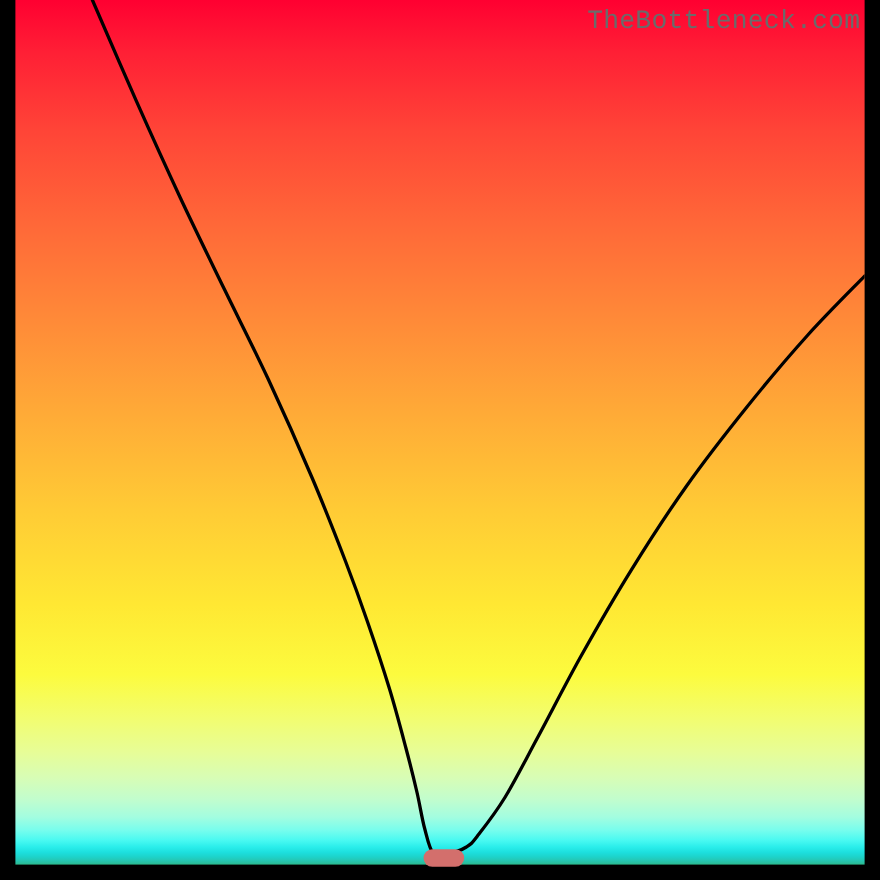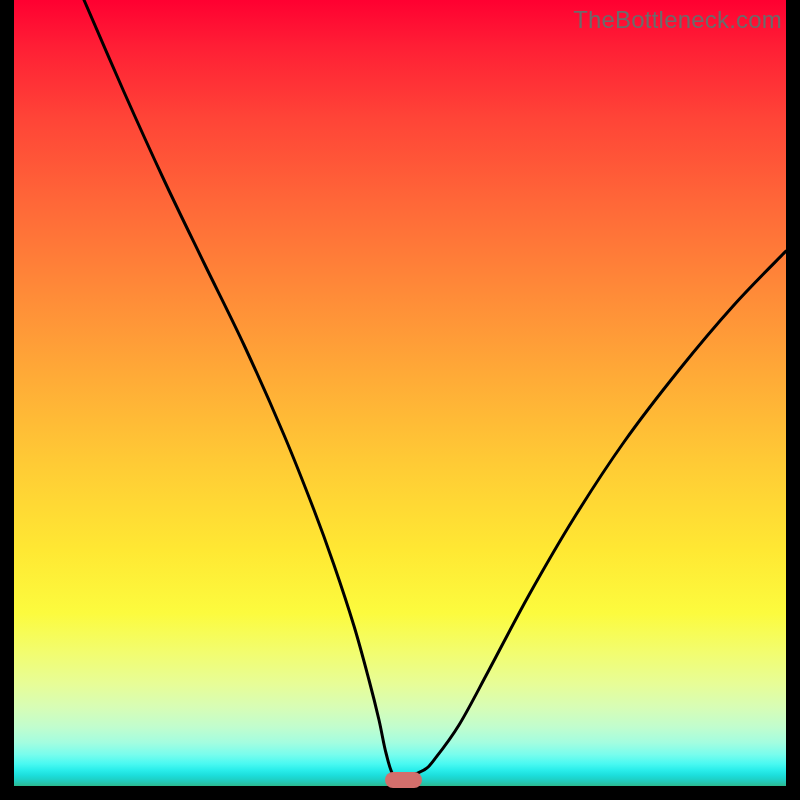--- a/index.html
+++ b/index.html
@@ -2,20 +2,21 @@
 <html><head>
 <meta charset="utf-8">
 <style>
   * { margin: 0; padding: 0; box-sizing: border-box; }
   body { width: 800px; height: 800px; overflow: hidden; font-family: Arial, sans-serif; }
   .chart-container {
     position: relative;
     width: 800px;
     height: 800px;
     background: #000;
+    font-family: Liberation Mono, monospace;
   }
   .plot-area {
     position: absolute;
     left: 14px;
     top: 0px;
     width: 772px;
     height: 786px;
     background: linear-gradient(to bottom,
       #ff0031 0%,
       #ff1f35 6%,

